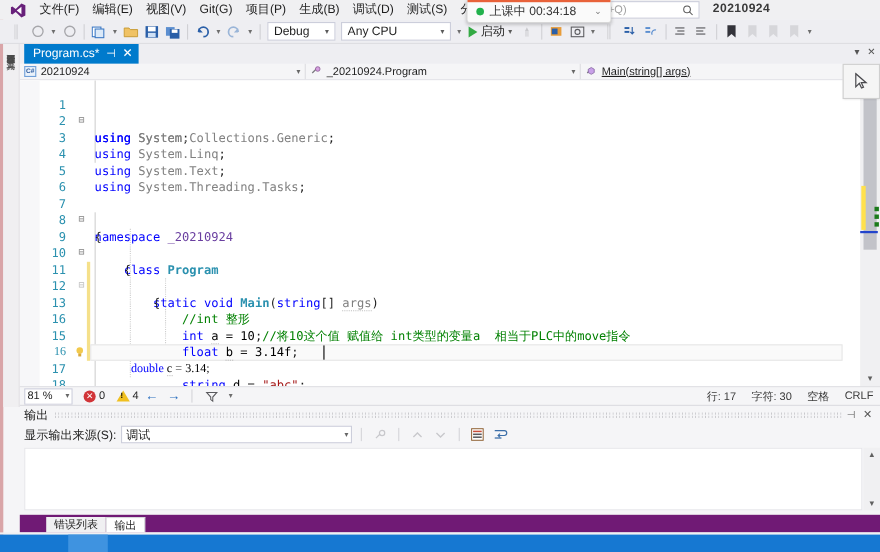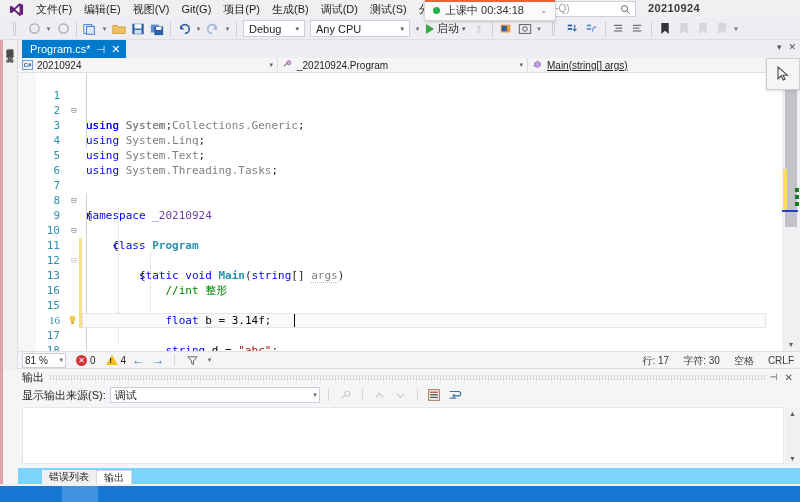--- a/index.html
+++ b/index.html
@@ -128,21 +128,21 @@
   .out-combo{width:210px;height:16px;background:#fff;border:1px solid #cccedb;display:flex;align-items:center;padding:0 2px 0 4px;font-size:11px;}
   .out-combo .ov{flex:1;}
   .out-combo .oc{font-size:7px;color:#666;}
   .ot-btn{width:17px;height:17px;display:flex;align-items:center;justify-content:center;}
   .out-body{position:absolute;left:4px;top:38px;right:16px;bottom:4px;background:#fff;border:1px solid #e6e6ea;}
   .out-scroll{position:absolute;right:0;top:38px;width:15px;bottom:4px;background:#f0f0f2;}
   .out-scroll .su,.out-scroll .sd{position:absolute;left:0;width:15px;height:12px;display:flex;align-items:center;justify-content:center;font-size:7px;color:#606060;}
   .out-scroll .su{top:0;} .out-scroll .sd{bottom:0;}
 
   
-  .bottom-tabs{position:absolute;left:18px;top:468px;width:782px;height:16px;background:#7dd3fc;display:flex;align-items:flex-end;padding-left:24px;gap:0px;}
+  .bottom-tabs{position:absolute;left:18px;top:468px;width:782px;height:16px;background:#701a75;display:flex;align-items:flex-end;padding-left:24px;gap:0px;}
   .btab{height:14px;padding:0 7px;font-size:10px;color:#1e1e1e;display:flex;align-items:center;background:#f0f0f2;}
   .btab.active{background:#fff;border:1px solid #d6d6da;border-bottom:none;}
 
   
   .taskbar{position:absolute;left:0;top:486px;width:800px;height:16px;background:#1678d2;}
   .tb-hl{position:absolute;left:62px;top:0;width:36px;height:16px;background:#3f93e0;}
 
   .hgap{position:absolute;left:0;top:484px;width:800px;height:2px;background:#f0f0f2;}
 </style>
 </head>
@@ -452,27 +452,29 @@
     <div class="cline" style="top:165px;position:absolute;width:100%;">
       <span class="lnum">12</span>
       <span class="ctext">        {</span>
     </div>
     <div class="cline" style="top:180px;position:absolute;width:100%;">
       <span class="lnum">13</span>
       <span class="ctext k-com">            //int 整形</span>
     </div>
     <div class="cline" style="top:195px;position:absolute;width:100%;">
       <span class="lnum">16</span>
+      <span class="ctext">            <span class="k-blue">int</span> <span class="k-var sq">a</span> = <span class="k-num">10</span>;<span class="k-com">//将10这个值 赋值给 int类型的变量a  相当于PLC中的move指令</span></span>
     </div>
     <div class="cline" style="top:210px;position:absolute;width:100%;">
       <span class="lnum">15</span>
       <span class="ctext">            <span class="k-blue">float</span> <span class="k-var sq">b</span> = <span class="k-num">3.14f</span>;</span>
     </div>
     <div class="cline" style="top:225px;position:absolute;width:100%;font-family:Liberation Serif, serif;">
       <span class="lnum">16</span>
+      <span class="ctext">            <span class="k-blue">double</span> <span class="k-var sq">c</span> = <span class="k-num">3.14</span>;</span>
     </div>
     <div class="cline" style="top:240px;position:absolute;width:100%;">
       <span class="lnum">17</span>
       <span class="ctext">            <span class="k-blue">string</span> <span class="k-var sq">d</span> = <span class="k-str">"abc"</span>;</span>
       <span class="caret" style="left:276px;top:1px;"></span>
     </div>
     <div class="cline" style="top:255px;position:absolute;width:100%;">
       <span class="lnum">18</span>
       
     </div>

